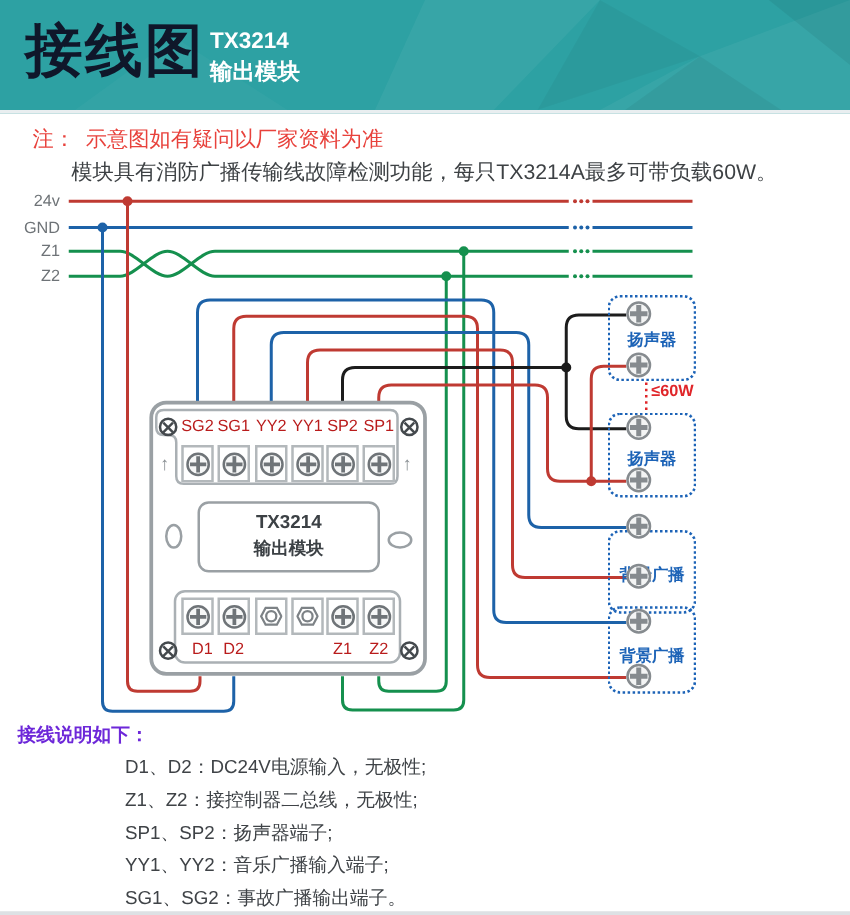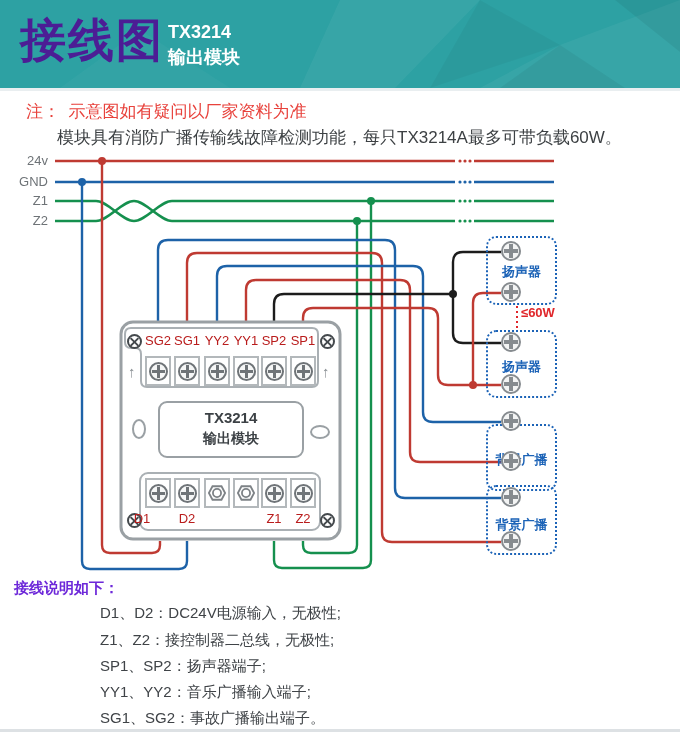--- a/index.html
+++ b/index.html
@@ -4,21 +4,21 @@
 <style>
   html,body{margin:0;padding:0;background:#fff;}
   #page{position:relative;width:680px;height:732px;background:#fff;overflow:hidden;
         font-family:"Liberation Sans",sans-serif;}
   .abs{position:absolute;}
 
   
   #header{position:absolute;left:0;top:0;width:680px;height:88px;background:#2da1a3;
           border-bottom:3px solid #e9eef0;}
   #header-title{position:absolute;left:20px;top:13px;font-size:46px;font-weight:800;
-                color:#4c1d95;letter-spacing:2px;line-height:54px;}
+                color:#0f172a;letter-spacing:2px;line-height:54px;}
   #header-sub{position:absolute;left:168px;top:20px;color:#fff;font-size:18px;
               font-weight:600;line-height:25px;}
 
   
   #note1{position:absolute;left:26px;top:100px;font-size:17px;color:#e8423c;white-space:pre;font-family:Liberation Serif, serif;}
   #note2{position:absolute;left:57px;top:126px;font-size:17px;color:#3d4144;}
 
   
   .bus-label{position:absolute;left:8px;width:40px;text-align:right;font-size:13px;color:#6e7377;}
 
@@ -228,21 +228,21 @@
       <circle cx="10" cy="10" r="4.5" fill="none" stroke="#7d8286" stroke-width="2"></circle>
     </svg>
   </div>
   <div class="tsq" style="left:261px;top:478px">
       <div class="screw"></div>
     </div>
   <div class="tsq" style="left:290px;top:478px">
       <div class="screw"></div>
     </div>
 
-  <div class="term-label" style="left:125px;top:511px">D1</div>
+  <div class="term-label" style="left:145px;top:511px">D1</div>
   <div class="term-label" style="left:170px;top:511px">D2</div>
   <div class="term-label" style="left:257px;top:511px">Z1</div>
   <div class="term-label" style="left:286px;top:511px">Z2</div>
 
   <div class="bus-label" style="top:153px">24v</div>
   <div class="bus-label" style="top:174px">GND</div>
   <div class="bus-label" style="top:193px">Z1</div>
   <div class="bus-label" style="top:213px">Z2</div>
 
   <div class="dbox" style="top:236px;height:65px">

